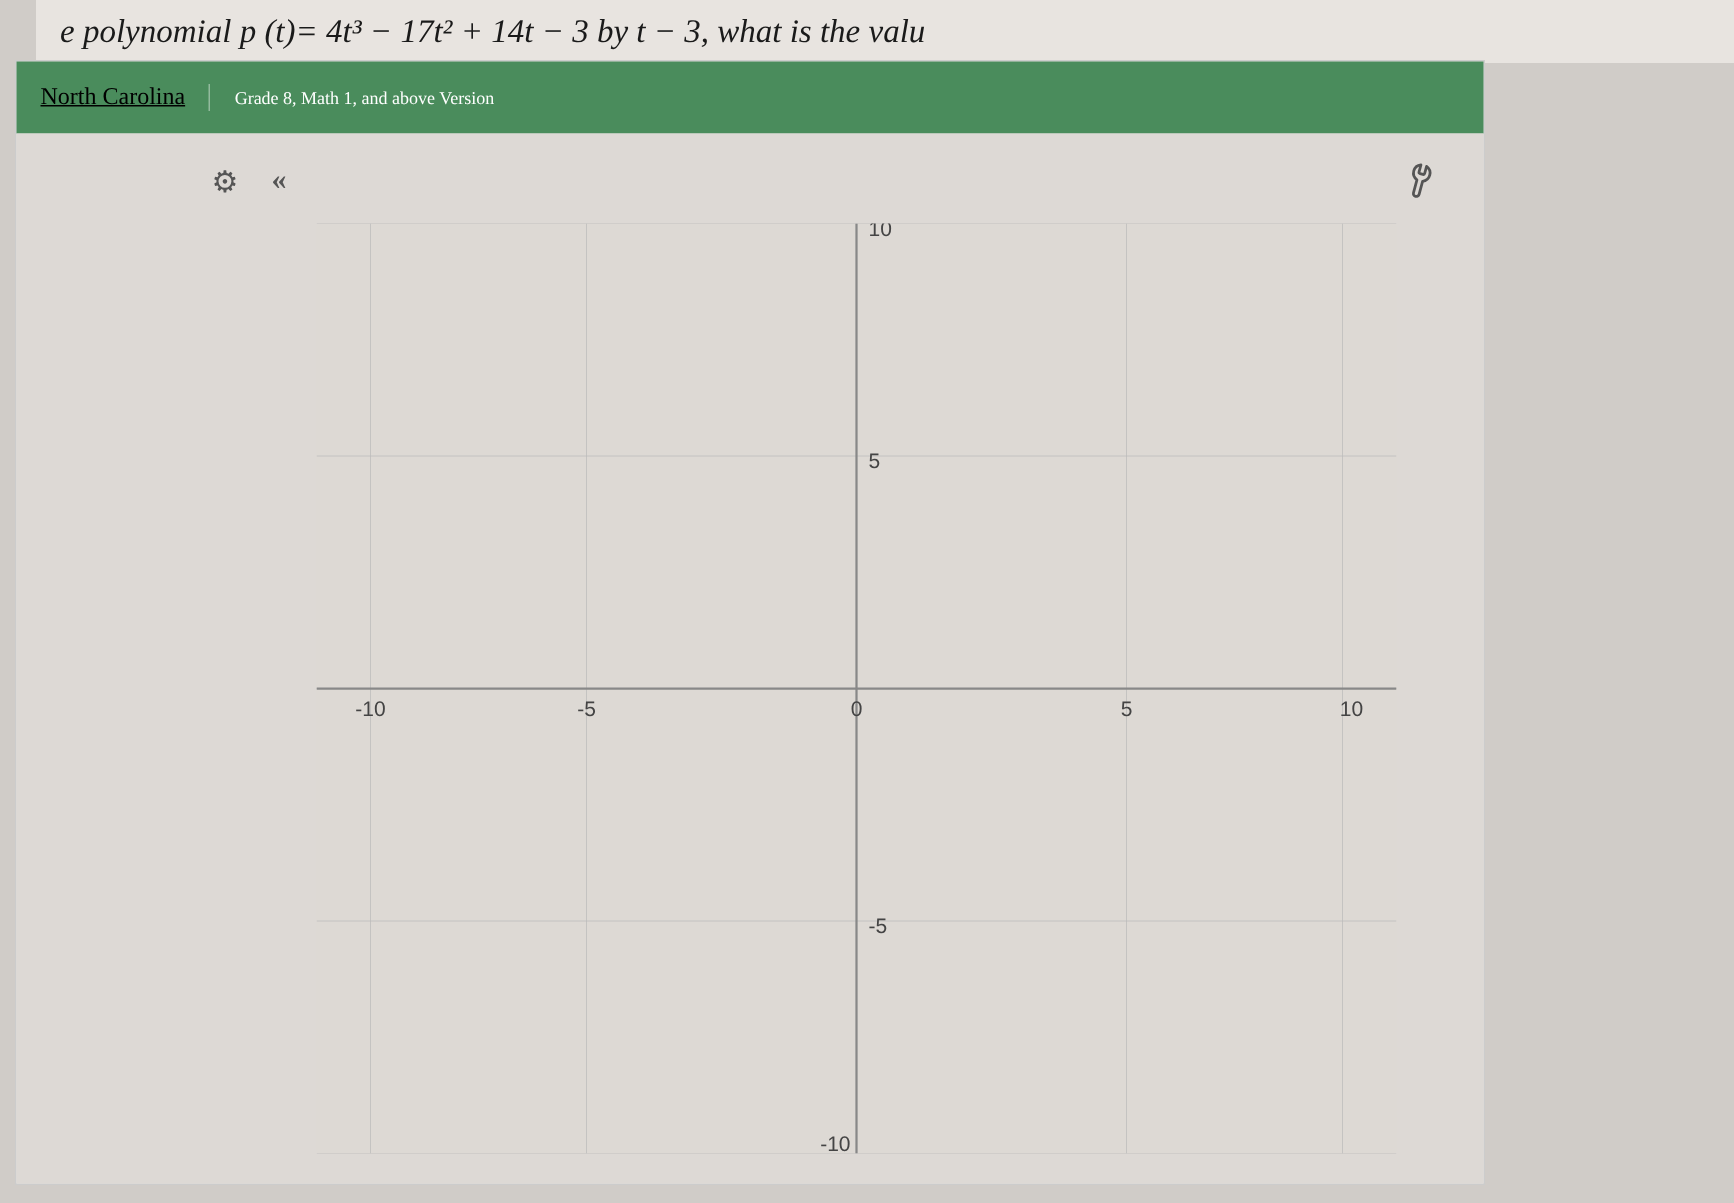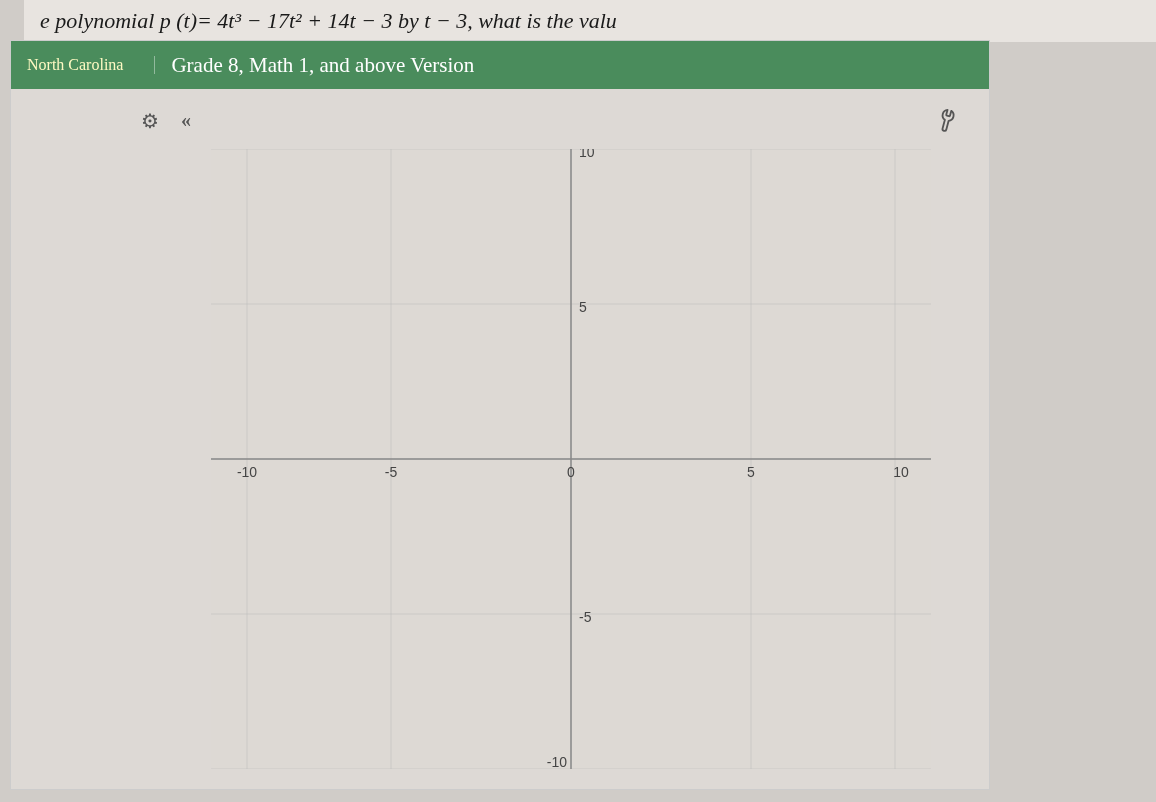--- a/index.html
+++ b/index.html
@@ -43,27 +43,28 @@
       background: #4a8c5c;
       color: white;
       padding: 10px 16px;
       gap: 0;
       height: 48px;
     }
 
     .header-region {
       font-size: 16px;
       font-weight: normal;
-      color: #fef9c3;
-      padding-right: 31px;
+      color: #000000;
+      padding-right: 16px;
       border-right: 1px solid rgba(255,255,255,0.4);
+      text-decoration: underline;
     }
 
     .header-grade {
-      font-size: 21px;
+      font-size: 12px;
       font-weight: normal;
       color: white;
       padding-left: 16px;
     }
 
     .graph-area {
       position: relative;
       width: 100%;
       height: 700px;
       background: #ddd9d5;

